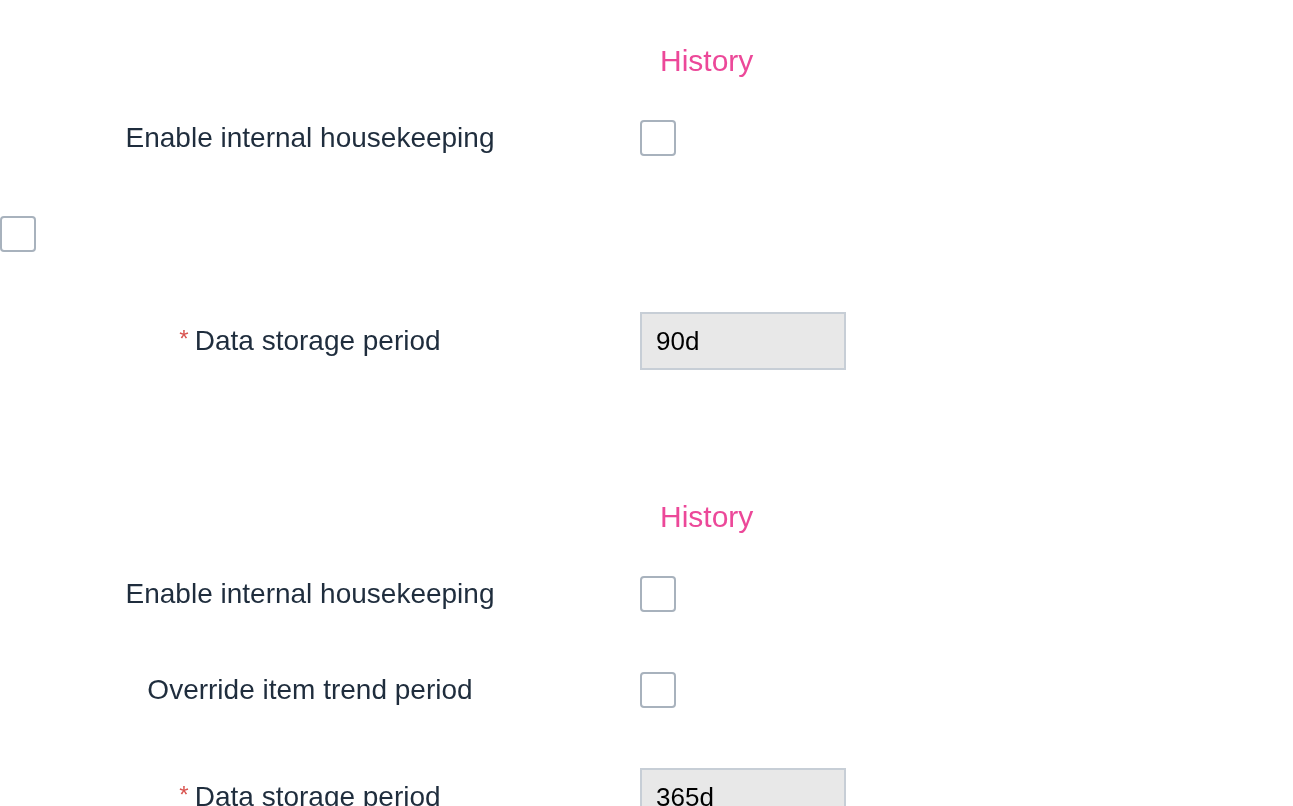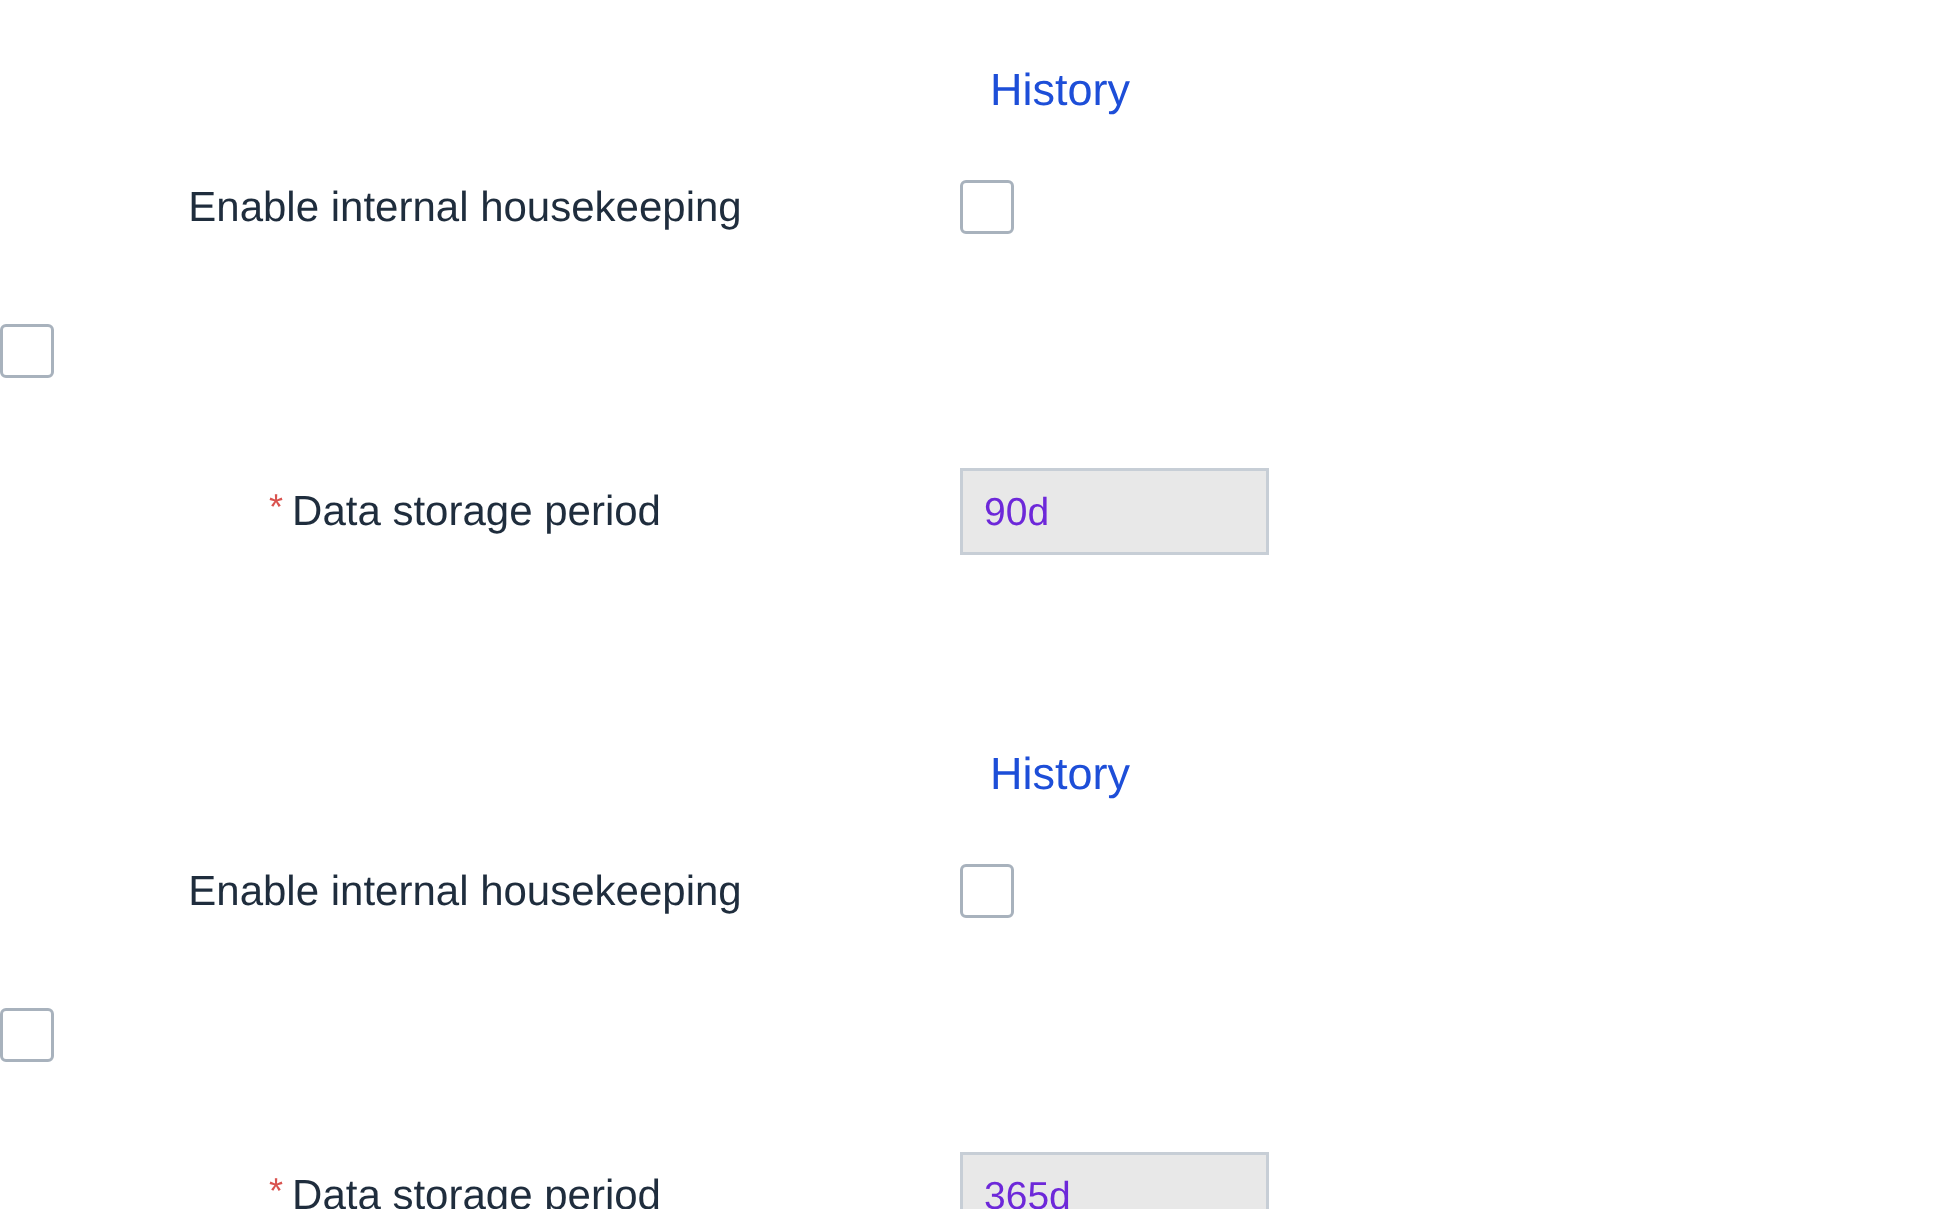--- a/index.html
+++ b/index.html
@@ -9,21 +9,21 @@
     }
     body {
       font-family: Arial, Helvetica, sans-serif;
       background: #ffffff;
       width: 1293px;
       height: 806px;
       padding-top: 44px;
     }
     .section-title {
       font-size: 30px;
-      color: #1d4ed8;
+      color: #ec4899;
       font-weight: 400;
       margin-left: 660px;
       margin-bottom: 42px;
     }
     .form-row {
       display: flex;
       align-items: center;
       margin-bottom: 60px;
     }
     .label-col {
@@ -58,21 +58,21 @@
       height: 58px;
       border: 2px solid #c7ced6;
       background: #e8e8e8;
       font-size: 26px;
       padding: 0 14px;
       color: #8a939e;
       font-family: inherit;
     }
     .text-input:disabled {
       background: #e8e8e8;
-      color: #6d28d9;
+      color: #000000;
     }
     .section-gap {
       height: 70px;
     }
   </style>
 </head>
 <body>
 
 <div class="section-title">History</div>
 
@@ -103,20 +103,21 @@
 <div class="section-title">History</div>
 
 <div class="form-row">
   <div class="label-col">Enable internal housekeeping</div>
   <div class="control-col">
     <input type="checkbox" class="checkbox" style="">
   </div>
 </div>
 
 <div class="form-row">
+  <div class="label-col">Override item trend period</div>
   <div class="control-col">
     <input type="checkbox" class="checkbox" style="">
   </div>
 </div>
 
 <div class="form-row">
   <div class="label-col">
     <span class="asterisk">*</span><span>Data storage period</span>
   </div>
   <div class="control-col">

